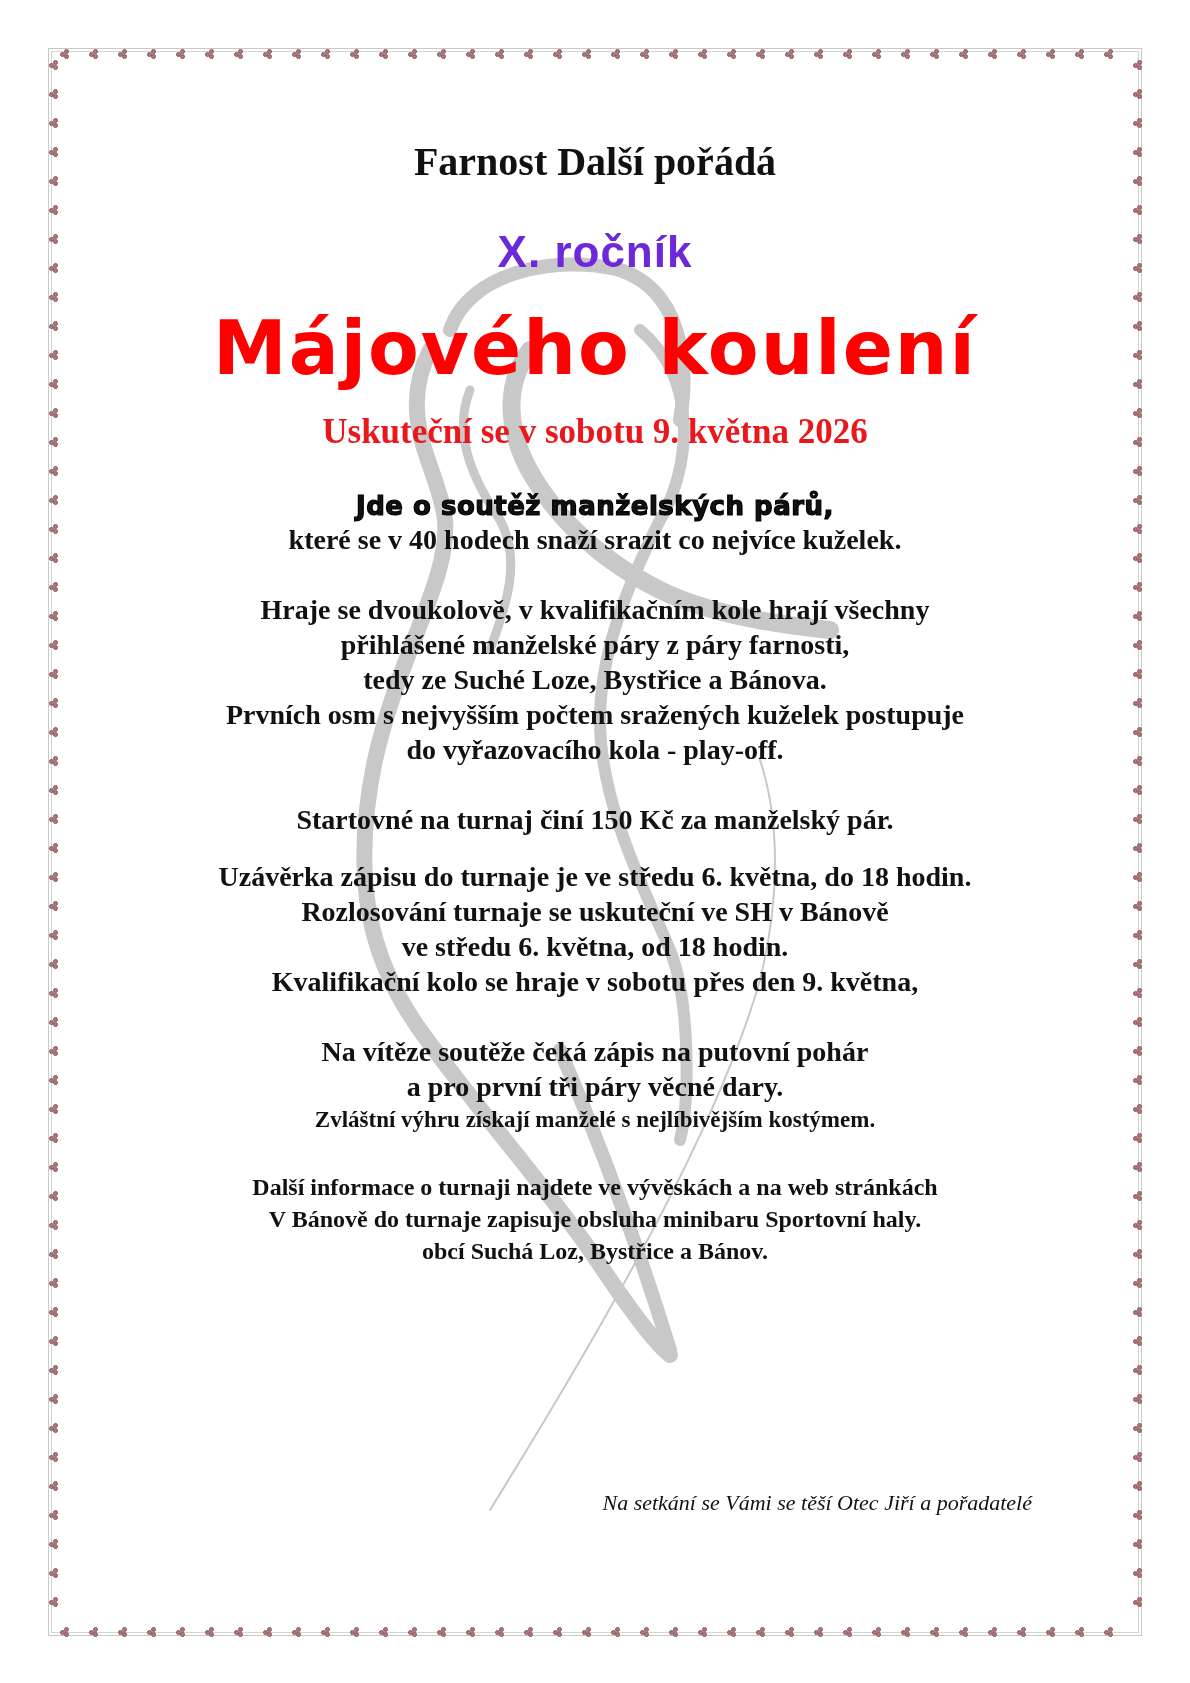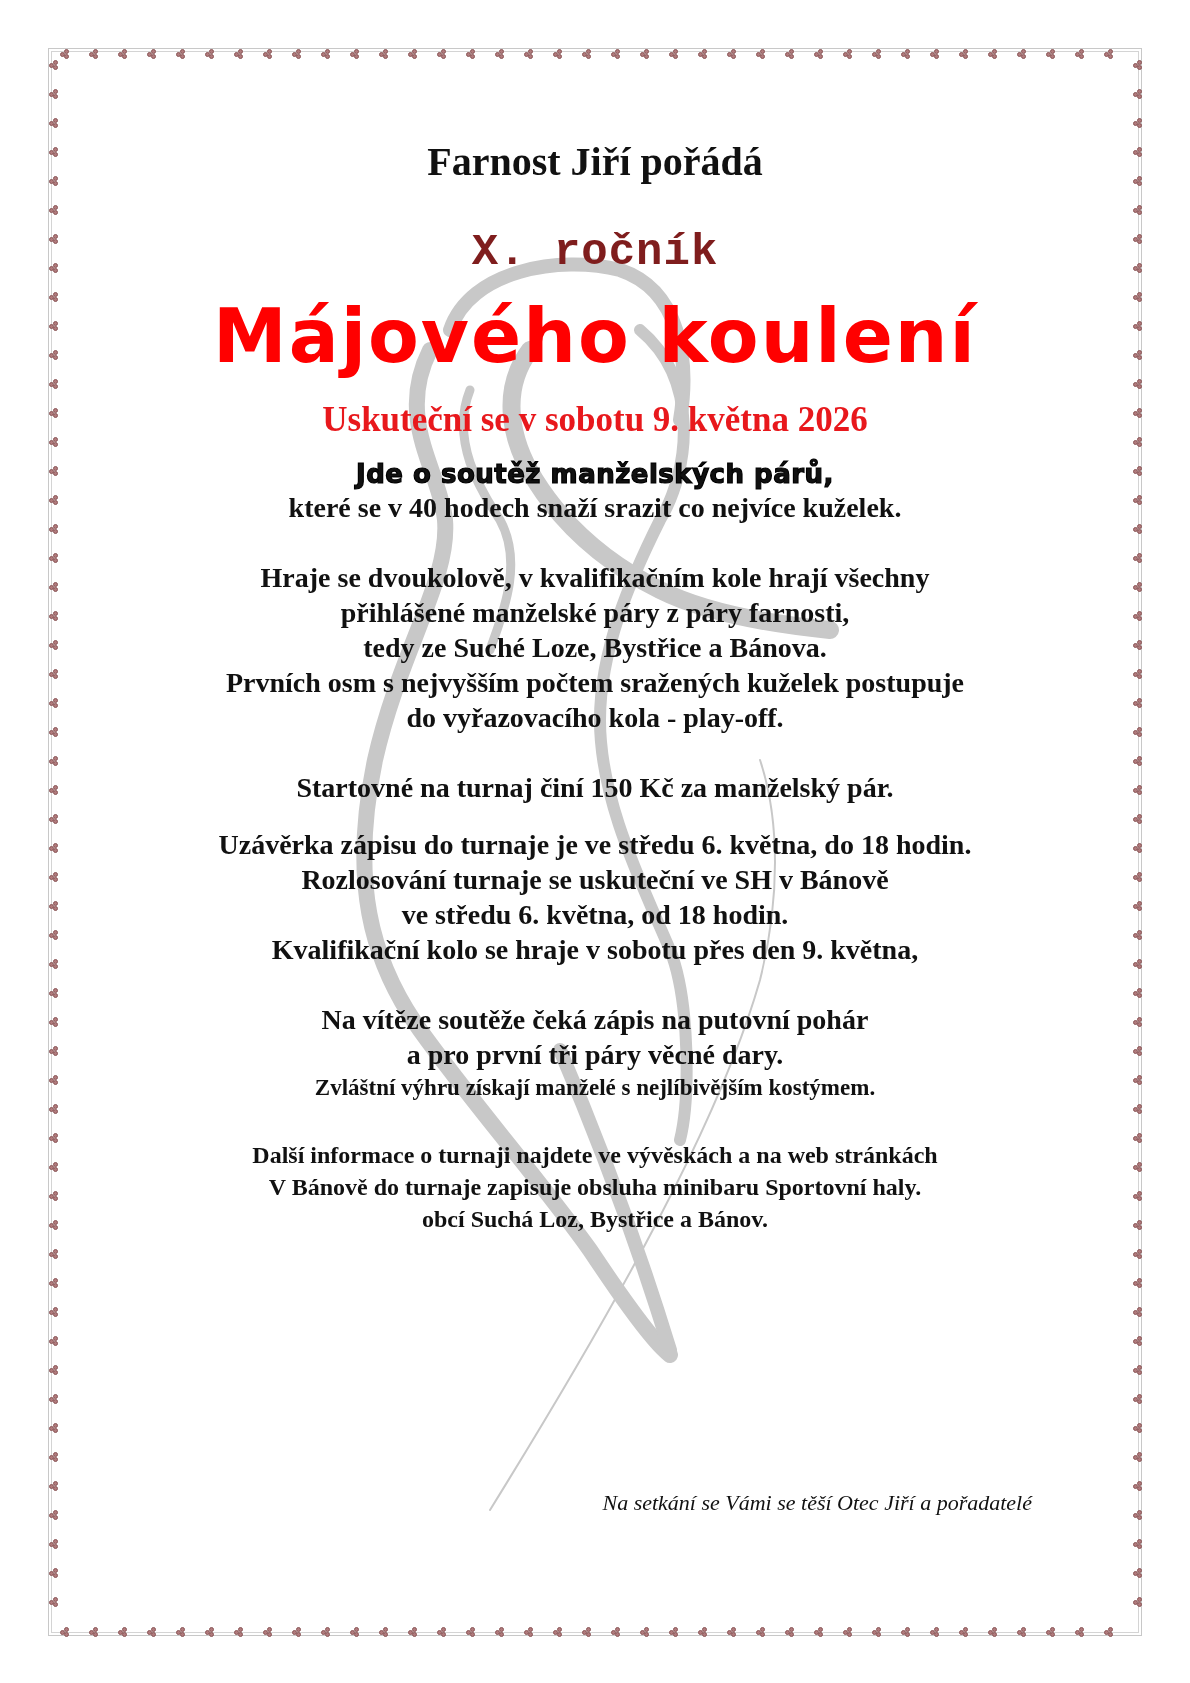--- a/index.html
+++ b/index.html
@@ -27,33 +27,33 @@
 
     .watermark { position: absolute; left: 0; top: 0; width: 1190px; height: 1683px; pointer-events: none; }
 
     .content {
       position: absolute; left: 100px; top: 120px; width: 990px;
       text-align: center; color: #111111;
       font-family: "Liberation Serif", "DejaVu Serif", serif;
     }
     .organizer { font-size: 40px; font-weight: bold; margin: 18px 0 0 0; line-height: 48px; }
     .edition {
-      font-family: Liberation Mono, monospace;
-      color: #7f1d1d; font-size: 44px; font-weight: bold; margin-top: 38px; line-height: 56px;
+      font-family: Liberation Sans, sans-serif;
+      color: #6d28d9; font-size: 44px; font-weight: bold; margin-top: 38px; line-height: 56px;
       letter-spacing: 1px;
     }
     .event-title {
       font-family: "DejaVu Sans", "Liberation Sans", sans-serif;
-      color: #ff0000; font-size: 74px; font-weight: bold; margin-top: 10px; line-height: 92px;
+      color: #ff0000; font-size: 74px; font-weight: bold; margin-top: 22px; line-height: 92px;
       letter-spacing: 2px;
     }
     .date { color: #e8181c; font-size: 35px; font-weight: bold; margin-top: 16px; line-height: 44px; }
     .lead {
       font-family: "DejaVu Sans", "Liberation Sans", sans-serif;
-      font-size: 26px; font-weight: 900; margin-top: 16px; line-height: 32px;
+      font-size: 26px; font-weight: 900; margin-top: 36px; line-height: 32px;
       -webkit-text-stroke: 1.2px #000; letter-spacing: 0.5px;
     }
     .p { font-size: 28px; font-weight: bold; line-height: 35px; }
     .p.small { font-size: 23px; line-height: 32px; }
     .p.info { font-size: 24px; line-height: 32px; }
     .gap-lg { margin-top: 35px; }
     .gap-sm { margin-top: 22px; }
     .signature {
       position: absolute; right: 158px; top: 1490px;
       font-family: "Liberation Serif", "DejaVu Serif", serif; font-style: italic;
@@ -991,21 +991,21 @@
 
     <path d="M 640 330 C 700 380, 690 470, 660 520 C 630 580, 600 650, 600 720 C 600 800, 640 880, 670 950 C 690 1000, 690 1100, 680 1140" stroke-width="12"></path>
 
     <path d="M 760 760 C 780 820, 780 900, 760 980 C 720 1120, 620 1300, 490 1510" stroke-width="2"></path>
 
     <path d="M 560 1050 C 590 1120, 630 1220, 670 1350" stroke-width="14"></path>
   </g>
 </svg>
 
 <div class="content">
-  <div class="organizer">Farnost Jiří pořádá</div>
+  <div class="organizer">Farnost Další pořádá</div>
   <div class="edition">X. ročník</div>
   <div class="event-title">Májového koulení</div>
   <div class="date">Uskuteční se v sobotu 9. května 2026</div>
 
   <div class="lead">Jde o soutěž manželských párů,</div>
   <div class="p">které se v 40 hodech snaží srazit co nejvíce kuželek.</div>
 
   <div class="gap-lg">
     <div class="p">Hraje se dvoukolově, v kvalifikačním kole hrají všechny</div>
     <div class="p">přihlášené manželské páry z páry farnosti,</div>

